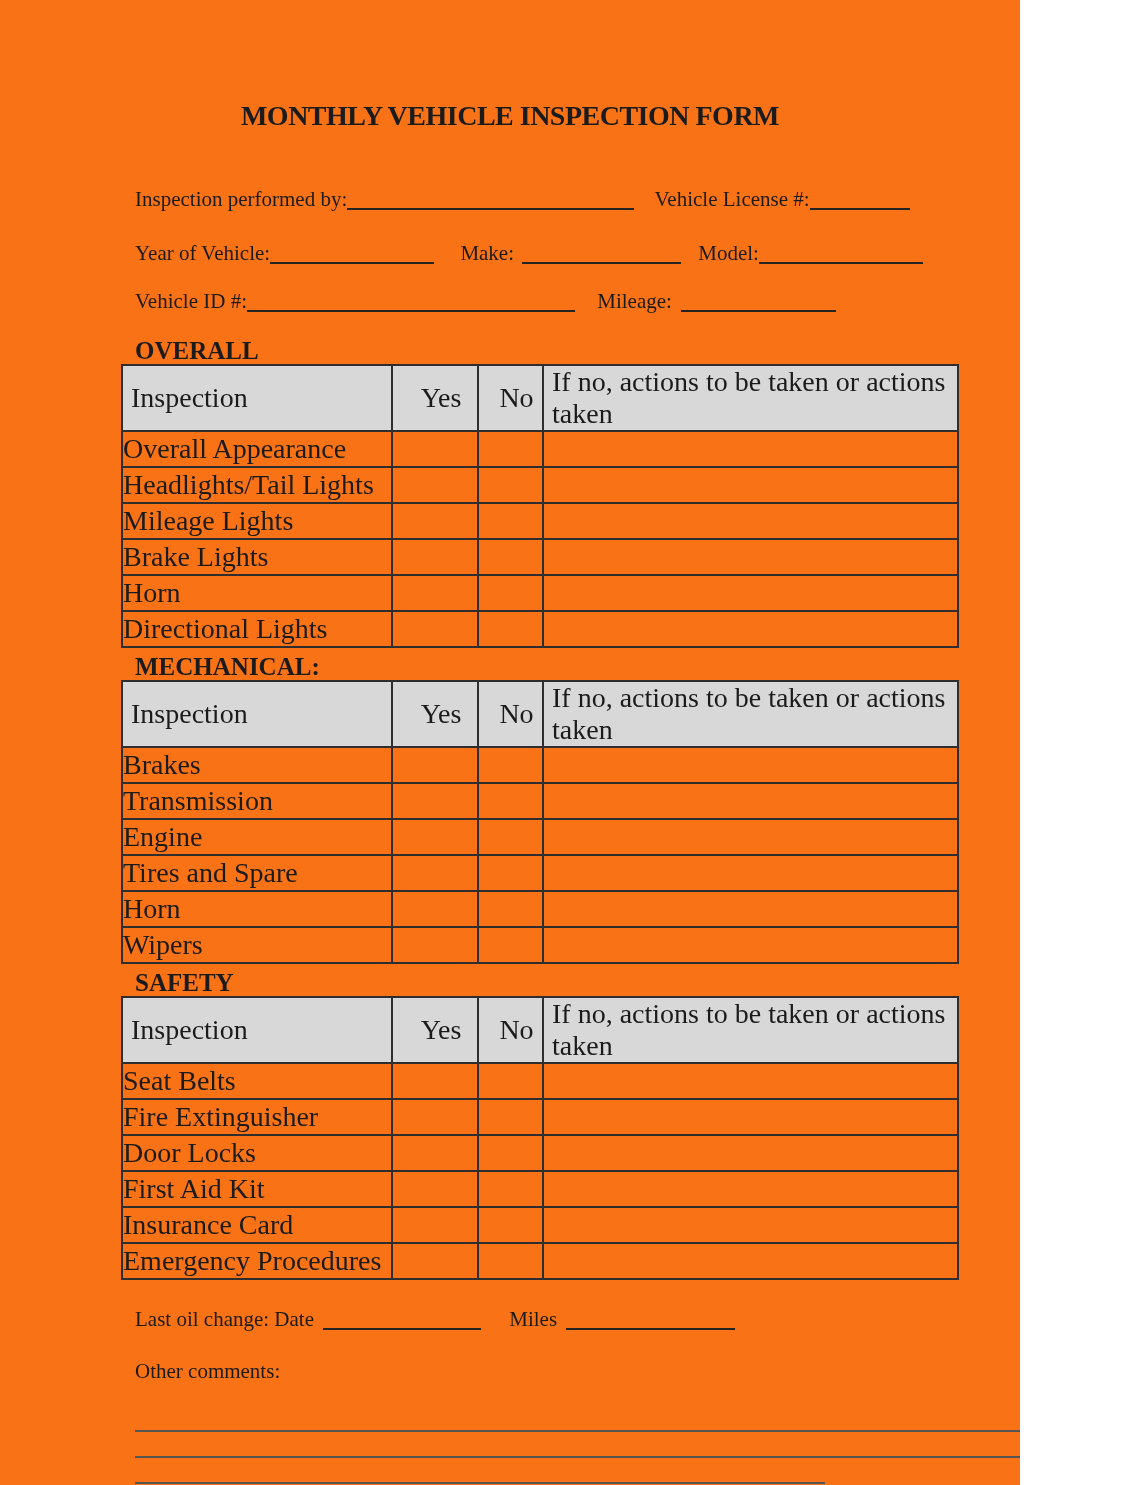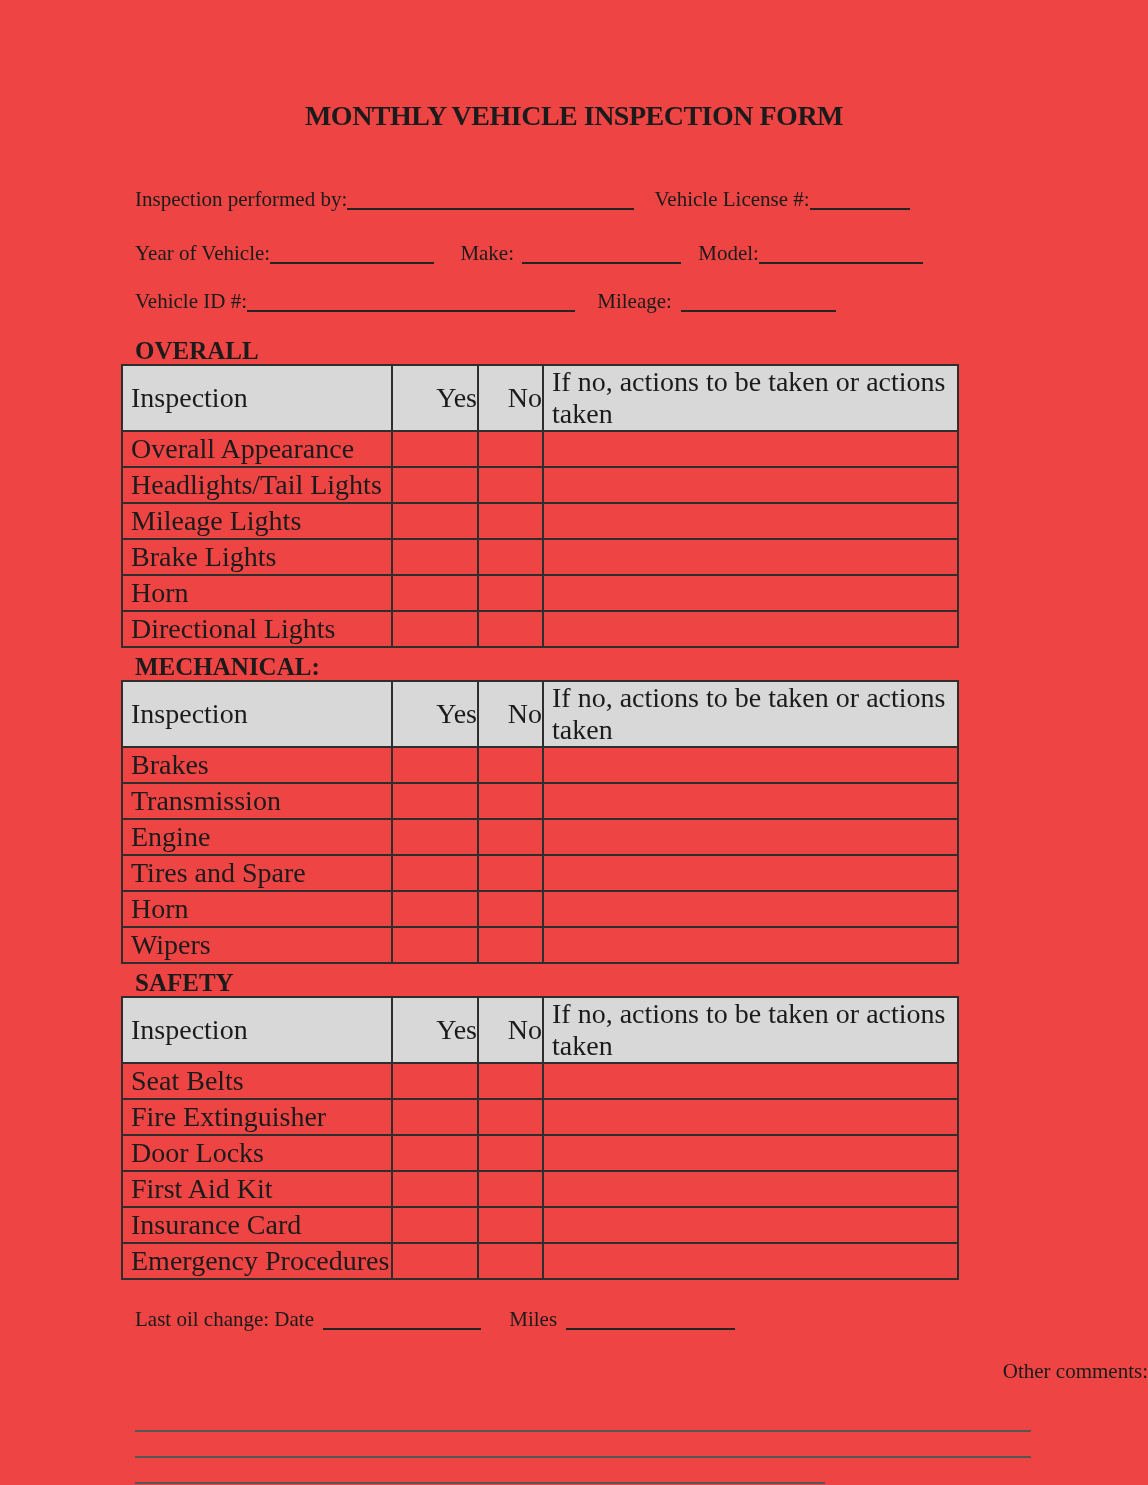--- a/index.html
+++ b/index.html
@@ -1,19 +1,19 @@
 <!DOCTYPE html>
 <html><head>
 <meta charset="utf-8">
 <style>
   html,body { margin:0; padding:0; background:#ffffff; }
   .page {
     position:relative;
-    width:1148px; height:1485px;
-    background:#ef4444;
+    width:1020px; height:1485px;
+    background:#f97316;
     font-family:"Liberation Serif", serif;
     color:#1b1b1b;
     overflow:hidden;
   }
   .title {
     margin:100px 0 0 0;
     text-align:center;
     font-size:28px;
     font-weight:bold;
     letter-spacing:-0.5px;
@@ -61,31 +61,31 @@
     padding:0;
     overflow:hidden;
   }
   table.sec-table th {
     background:#d8d8d8;
     font-weight:normal;
     text-align:left;
     height:28px;
     padding-left:8px;
   }
-  table.sec-table th.c-yes, table.sec-table th.c-no { text-align:right; padding-left:12px; }
+  table.sec-table th.c-yes, table.sec-table th.c-no { text-align:center; padding-left:12px; }
   table.sec-table td { height:34px; vertical-align:middle; }
-  table.sec-table td.c-item { padding-left:8px; }
+  table.sec-table td.c-item { }
   .footline {
     margin-left:135px;
     font-size:21px;
     line-height:26px;
     white-space:nowrap;
   }
   .oil { margin-top:26px; }
-  .comments-label { margin-top:26px;text-align:right; }
+  .comments-label { margin-top:26px; }
   .rule-block { margin-top:22px; }
   .signed { margin-top:28px; }
 </style>
 </head>
 <body>
 
 <div class="page">
 
   <h1 class="title">MONTHLY VEHICLE INSPECTION FORM</h1>
 

